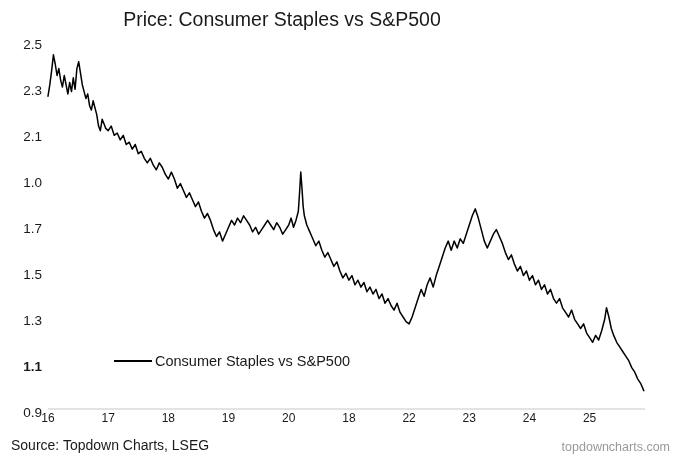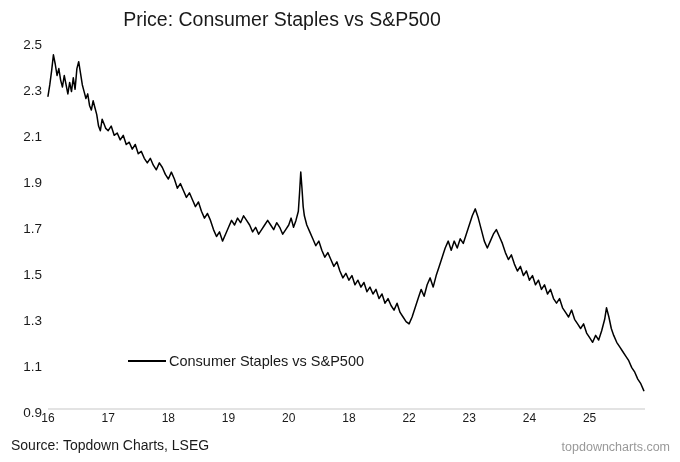--- a/index.html
+++ b/index.html
@@ -65,21 +65,21 @@
     color: #1a1a1a;
     line-height: 1;
   }
   #plot-svg {
     position: absolute;
     left: 0;
     top: 0;
   }
   #legend {
     position: absolute;
-    left: 128px;
+    left: 114px;
     top: 350px;
     height: 22px;
     display: flex;
     align-items: center;
     justify-content: space-between;
   }
   #legend-line {
     width: 38px;
     height: 0;
     border-top: 2.2px solid #000000;
@@ -111,25 +111,25 @@
 <body>
 
 <div id="chart-root">
 
   <div id="chart-title">Price: Consumer Staples vs S&amp;P500</div>
 
   <div id="y-axis-labels">
       <div class="y-tick-label" style="top: 34px;">2.5</div>
       <div class="y-tick-label" style="top: 80px;">2.3</div>
       <div class="y-tick-label" style="top: 126px;">2.1</div>
-      <div class="y-tick-label" style="top: 172px;">1.9</div>
+      <div class="y-tick-label" style="top: 172px;">1.0</div>
       <div class="y-tick-label" style="top: 218px;">1.7</div>
       <div class="y-tick-label" style="top: 264px;">1.5</div>
       <div class="y-tick-label" style="top: 310px;">1.3</div>
-      <div class="y-tick-label" style="top: 356px;">1.1</div>
+      <div class="y-tick-label" style="top: 356px; font-weight: bold;">1.1</div>
       <div class="y-tick-label" style="top: 402px;">0.9</div>
     </div>
 
   <svg id="plot-svg" width="680" height="462">
     <line id="baseline" x1="48" y1="409" x2="645" y2="409" stroke="#c8c8c8" stroke-width="1.2"></line>
     <polyline id="series-path" fill="none" stroke="#000000" stroke-width="1.5" stroke-linejoin="round" stroke-linecap="round" points="48.00,96.20 49.81,84.70 51.61,70.90 53.42,54.80 55.22,64.00 57.03,75.50 58.83,68.60 60.64,80.10 62.44,87.00 64.25,75.50 66.05,84.70 67.86,93.90 69.67,82.40 71.47,91.60 73.28,77.80 75.08,89.30 76.89,68.60 78.69,61.70 80.50,73.20 82.30,84.70 84.11,91.60 85.91,98.50 87.72,93.90 89.53,105.40 91.33,110.00 93.14,100.80 94.94,107.70 96.75,114.60 98.55,126.10 100.36,130.70 102.16,119.20 103.97,123.80 105.77,128.40 108.18,130.70 111.19,126.10 114.20,135.30 117.21,133.00 120.22,139.90 123.23,135.30 126.24,144.50 129.24,142.20 132.25,149.10 135.26,144.50 138.27,153.70 141.28,151.40 144.29,158.30 147.30,162.90 150.31,158.30 153.32,165.20 156.33,169.80 159.34,162.90 162.34,167.50 165.35,174.40 168.36,179.00 171.37,172.10 174.38,179.00 177.39,188.20 180.40,183.60 183.41,190.50 186.42,197.40 189.43,192.80 192.44,199.70 195.44,206.60 198.45,202.00 201.46,211.20 204.47,218.10 207.48,213.50 210.49,220.40 213.50,229.60 216.51,236.50 219.52,231.90 222.53,241.10 225.54,234.20 228.54,227.30 231.55,220.40 234.56,225.00 237.57,218.10 240.58,222.70 243.59,215.80 246.60,220.40 249.61,225.00 252.62,231.90 255.63,227.30 258.64,234.20 261.64,229.60 264.65,225.00 267.66,220.40 270.67,225.00 273.68,229.60 276.69,222.70 279.70,227.30 282.71,234.20 285.72,229.60 288.73,225.00 291.13,218.10 293.54,227.30 295.95,220.40 298.35,211.20 299.56,192.80 300.76,172.10 301.97,188.20 303.17,206.60 304.37,215.80 306.78,225.00 309.79,231.90 312.80,238.80 315.81,245.70 318.82,241.10 321.83,250.30 324.83,257.20 327.84,252.60 330.85,259.50 333.86,266.40 336.87,261.80 339.88,271.00 342.89,277.90 345.90,273.30 348.91,280.20 351.92,275.60 354.93,284.80 357.93,280.20 360.94,287.10 363.95,282.50 366.96,291.70 369.97,287.10 372.98,294.00 375.99,289.40 379.00,298.60 382.01,294.00 385.02,303.20 388.03,298.60 391.03,305.50 394.04,310.10 397.05,303.20 400.06,312.40 403.07,317.00 406.08,321.60 409.09,323.90 412.10,317.00 415.11,307.80 418.12,298.60 421.13,289.40 424.13,296.30 427.14,284.80 430.15,277.90 433.16,287.10 436.17,275.60 439.18,266.40 442.19,257.20 445.20,248.00 448.21,241.10 451.22,250.30 454.22,241.10 457.23,248.00 460.24,238.80 463.25,243.40 466.26,234.20 469.27,225.00 472.28,215.80 475.29,208.90 478.30,218.10 481.31,229.60 484.32,241.10 487.32,248.00 490.33,241.10 493.34,234.20 496.35,229.60 499.36,236.50 502.37,243.40 505.38,252.60 508.39,259.50 511.40,254.90 514.41,264.10 517.42,271.00 520.42,266.40 523.43,275.60 526.44,271.00 529.45,280.20 532.46,275.60 535.47,284.80 538.48,280.20 541.49,289.40 544.50,284.80 547.51,294.00 550.52,289.40 553.52,298.60 556.53,303.20 559.54,298.60 562.55,307.80 565.56,312.40 568.57,317.00 571.58,310.10 574.59,319.30 577.60,323.90 580.61,328.50 583.61,323.90 586.62,333.10 589.63,337.70 592.64,342.30 595.65,335.40 598.66,340.00 601.67,330.80 604.68,319.30 606.48,307.80 608.89,317.00 611.30,328.50 613.71,335.40 616.71,342.30 619.72,346.90 622.73,351.50 625.74,356.10 628.75,360.70 631.76,367.60 634.77,372.20 637.78,379.10 640.79,383.70 643.80,390.60"></polyline>
   </svg>
 
   <div id="x-axis-labels">
       <div class="x-tick-label" style="left: 48px;">16</div>

